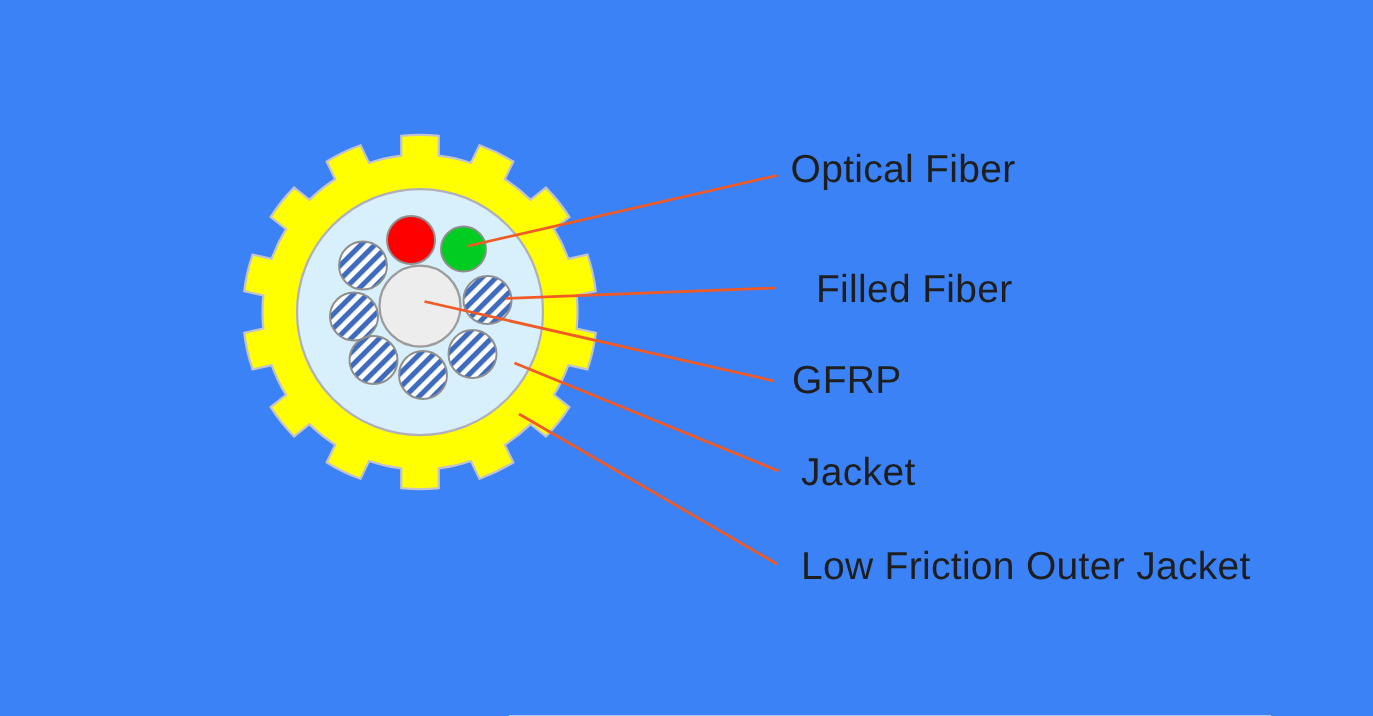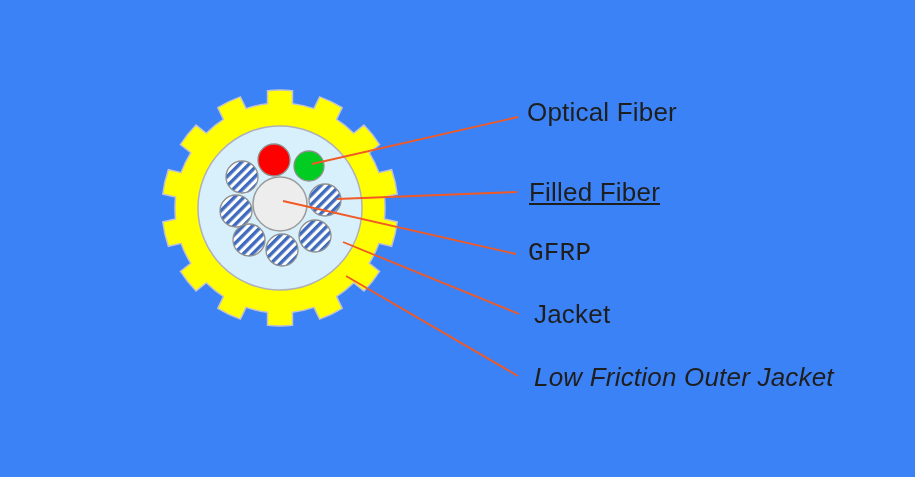--- a/index.html
+++ b/index.html
@@ -40,18 +40,18 @@
     <g id="leaders">
         <line x1="312" y1="164" x2="518" y2="117" stroke="#F15A24" stroke-width="1.8"></line>
         <line x1="337" y1="199" x2="517" y2="192" stroke="#F15A24" stroke-width="1.8"></line>
         <line x1="283" y1="201" x2="516" y2="254" stroke="#F15A24" stroke-width="1.8"></line>
         <line x1="343" y1="242" x2="519" y2="314" stroke="#F15A24" stroke-width="1.8"></line>
         <line x1="346" y1="276" x2="518" y2="376" stroke="#F15A24" stroke-width="1.8"></line>
       </g>
   </svg>
   <div id="labels">
       <div class="diagram-label" style="left: 527px; top: 96px; color: rgb(30, 30, 30);">Optical Fiber</div>
-      <div class="diagram-label" style="left: 529px; top: 176px; color: rgb(30, 30, 30); text-decoration: underline;">Filled Fiber</div>
-      <div class="diagram-label" style="left: 528px; top: 237px; color: rgb(30, 30, 30); font-family: Liberation Mono, monospace;">GFRP</div>
+      <div class="diagram-label" style="left: 544px; top: 176px; color: rgb(30, 30, 30);">Filled Fiber</div>
+      <div class="diagram-label" style="left: 528px; top: 237px; color: rgb(30, 30, 30);">GFRP</div>
       <div class="diagram-label" style="left: 534px; top: 298px; color: rgb(30, 30, 30);">Jacket</div>
-      <div class="diagram-label" style="left: 534px; top: 361px; color: rgb(30, 30, 30); font-style: italic;">Low Friction Outer Jacket</div>
+      <div class="diagram-label" style="left: 534px; top: 361px; color: rgb(30, 30, 30);">Low Friction Outer Jacket</div>
     </div>
 </div>
 
 </body></html>

